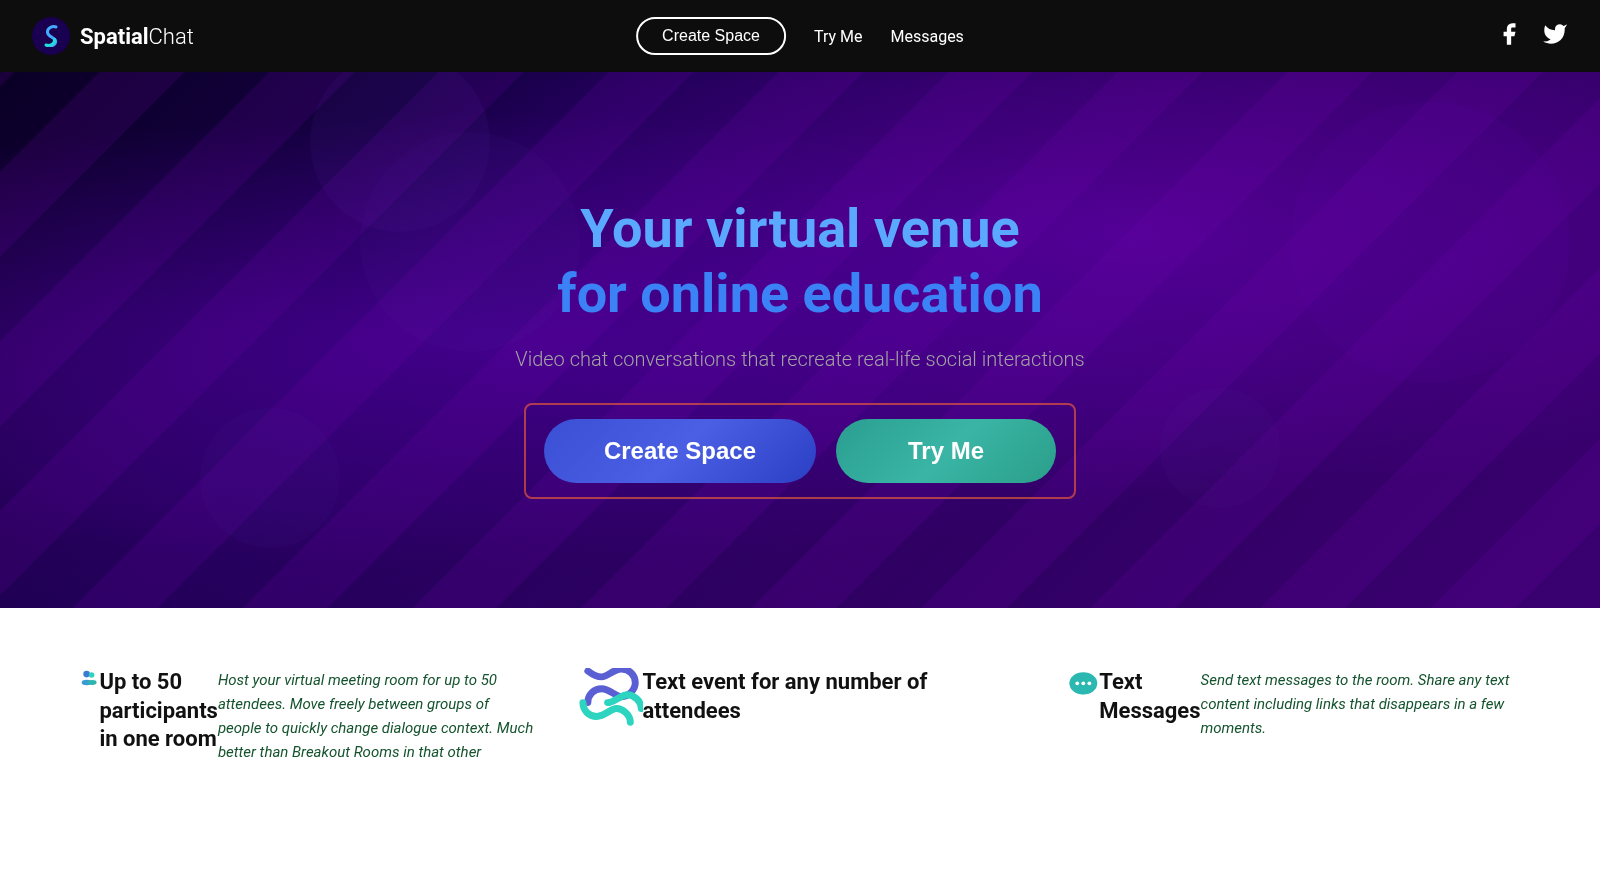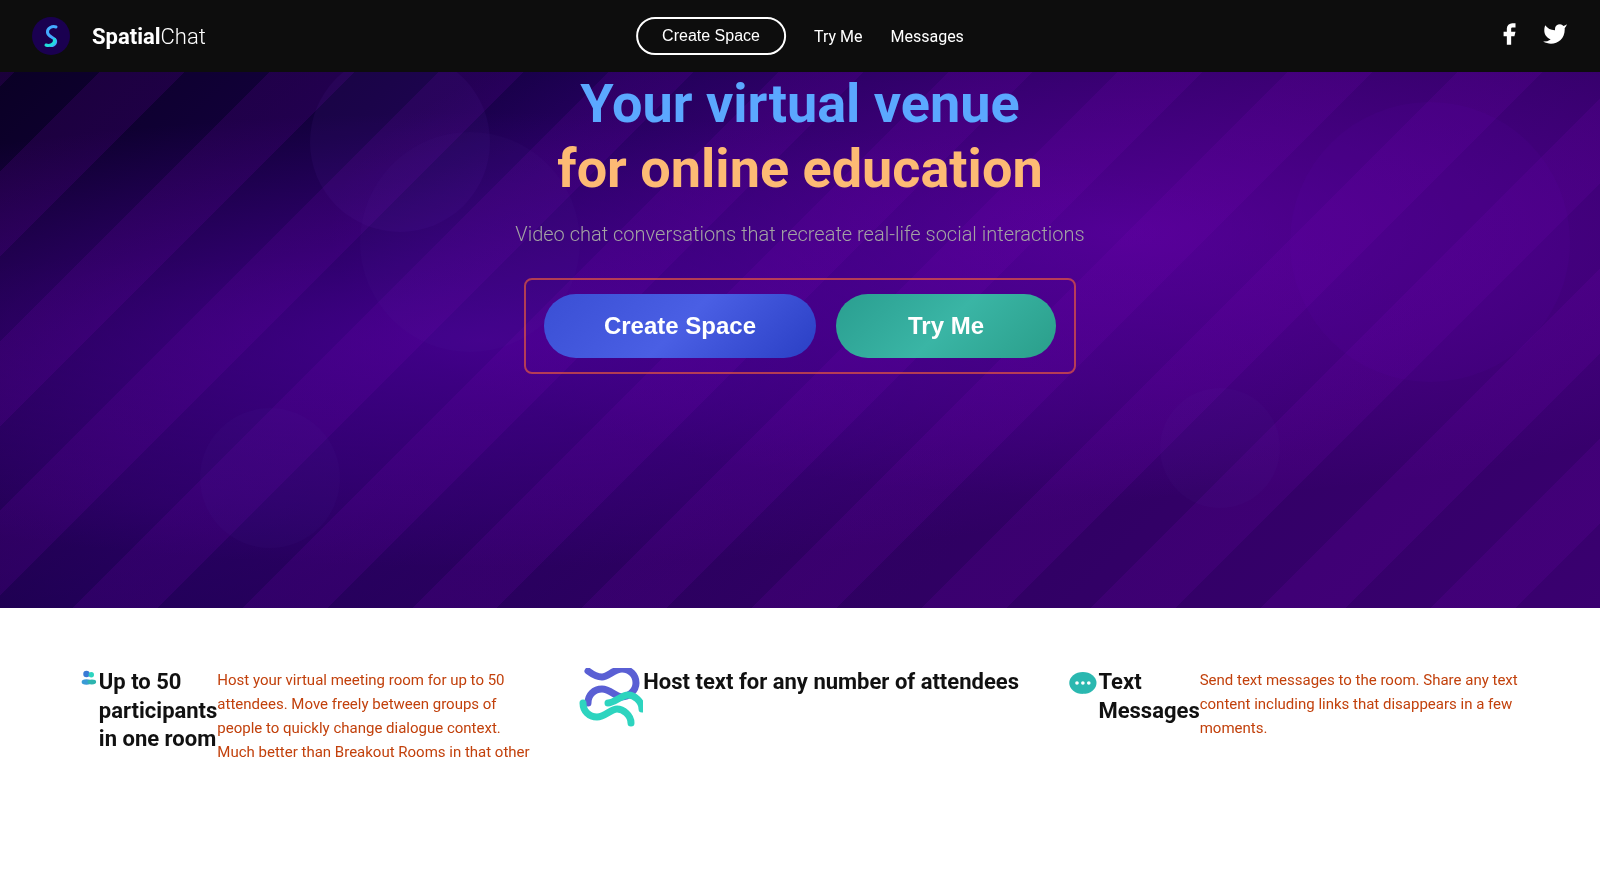--- a/index.html
+++ b/index.html
@@ -11,21 +11,21 @@
       height: 72px;
       display: flex;
       align-items: center;
       padding: 0 32px;
       position: relative;
       z-index: 10;
     }
     .nav-logo {
       display: flex;
       align-items: center;
-      gap: 22px;
+      gap: 10px;
       text-decoration: none;
     }
     .logo-icon {
       width: 38px;
       height: 38px;
     }
     .logo-text {
       font-size: 22px;
       color: #fff;
       font-weight: 400;
@@ -75,21 +75,21 @@
 
     
     .hero {
       position: relative;
       width: 100%;
       height: 536px;
       overflow: hidden;
       display: flex;
       flex-direction: column;
       align-items: center;
-      justify-content: flex-start;
+      justify-content: center;
       background: #12003a;
     }
     .hero-bg {
       position: absolute;
       inset: 0;
       background:
         radial-gradient(ellipse at 30% 50%, rgba(80,0,160,0.7) 0%, transparent 60%),
         radial-gradient(ellipse at 70% 30%, rgba(120,0,200,0.5) 0%, transparent 50%),
         radial-gradient(ellipse at 10% 80%, rgba(60,0,120,0.4) 0%, transparent 40%),
         linear-gradient(135deg, #0a0025 0%, #1a0050 30%, #2d0060 60%, #3a0070 100%);
@@ -123,21 +123,21 @@
       align-items: center;
     }
     .hero-title {
       font-size: 54px;
       font-weight: 700;
       line-height: 1.2;
       margin-bottom: 20px;
       color: #5ba8ff;
     }
     .hero-title .teal {
-      color: #fdba74;
+      color: #3b82f6;
     }
     .hero-subtitle {
       font-size: 20px;
       color: #a3a3a3;
       margin-bottom: 48px;
       font-weight: 300;
     }
     .hero-buttons {
       display: flex;
       gap: 20px;
@@ -194,22 +194,23 @@
     }
     .feature-title {
       font-size: 22px;
       font-weight: 700;
       color: #111;
       margin-bottom: 14px;
       line-height: 1.3;
     }
     .feature-desc {
       font-size: 15px;
-      color: #c2410c;
+      color: #14532d;
       line-height: 1.6;
+      font-style: italic;
     }
   </style>
 </head>
 <body>
 
 <nav>
   <a class="nav-logo" href="#">
 
     <svg class="logo-icon" viewBox="0 0 38 38" fill="none" xmlns="http://www.w3.org/2000/svg">
       <circle cx="19" cy="19" r="19" fill="#1a0050"></circle>
@@ -283,21 +284,21 @@
 
   <div class="feature-item">
     <div class="feature-icon">
       
       <svg viewBox="0 0 70 70" fill="none" xmlns="http://www.w3.org/2000/svg">
         <path d="M15 35c0-8 6-14 14-14s14 8 20 8 14-6 14-14-6-14-14-14-14 8-20 8-14-6-14-6" stroke="#5a5fd4" stroke-width="7" stroke-linecap="round" fill="none"></path>
         <path d="M10 35c0 8 6 14 14 14s14-8 20-8 14 6 14 14" stroke="#2dd4bf" stroke-width="7" stroke-linecap="round" fill="none"></path>
         <path d="M35 35c6 0 14-8 20-8s14 6 14 14" stroke="#2dd4bf" stroke-width="7" stroke-linecap="round" fill="none"></path>
       </svg>
     </div>
-    <h3 class="feature-title">Host text for any number of attendees</h3>
+    <h3 class="feature-title">Text event for any number of attendees</h3>
   </div>
 
   <div class="feature-item">
     <div class="feature-icon">
       
       <svg viewBox="0 0 70 70" fill="none" xmlns="http://www.w3.org/2000/svg">
         <ellipse cx="35" cy="33" rx="30" ry="24" fill="#2ab8b0"></ellipse>
         <circle cx="22" cy="33" r="4" fill="white"></circle>
         <circle cx="35" cy="33" r="4" fill="white"></circle>
         <circle cx="48" cy="33" r="4" fill="white"></circle>

